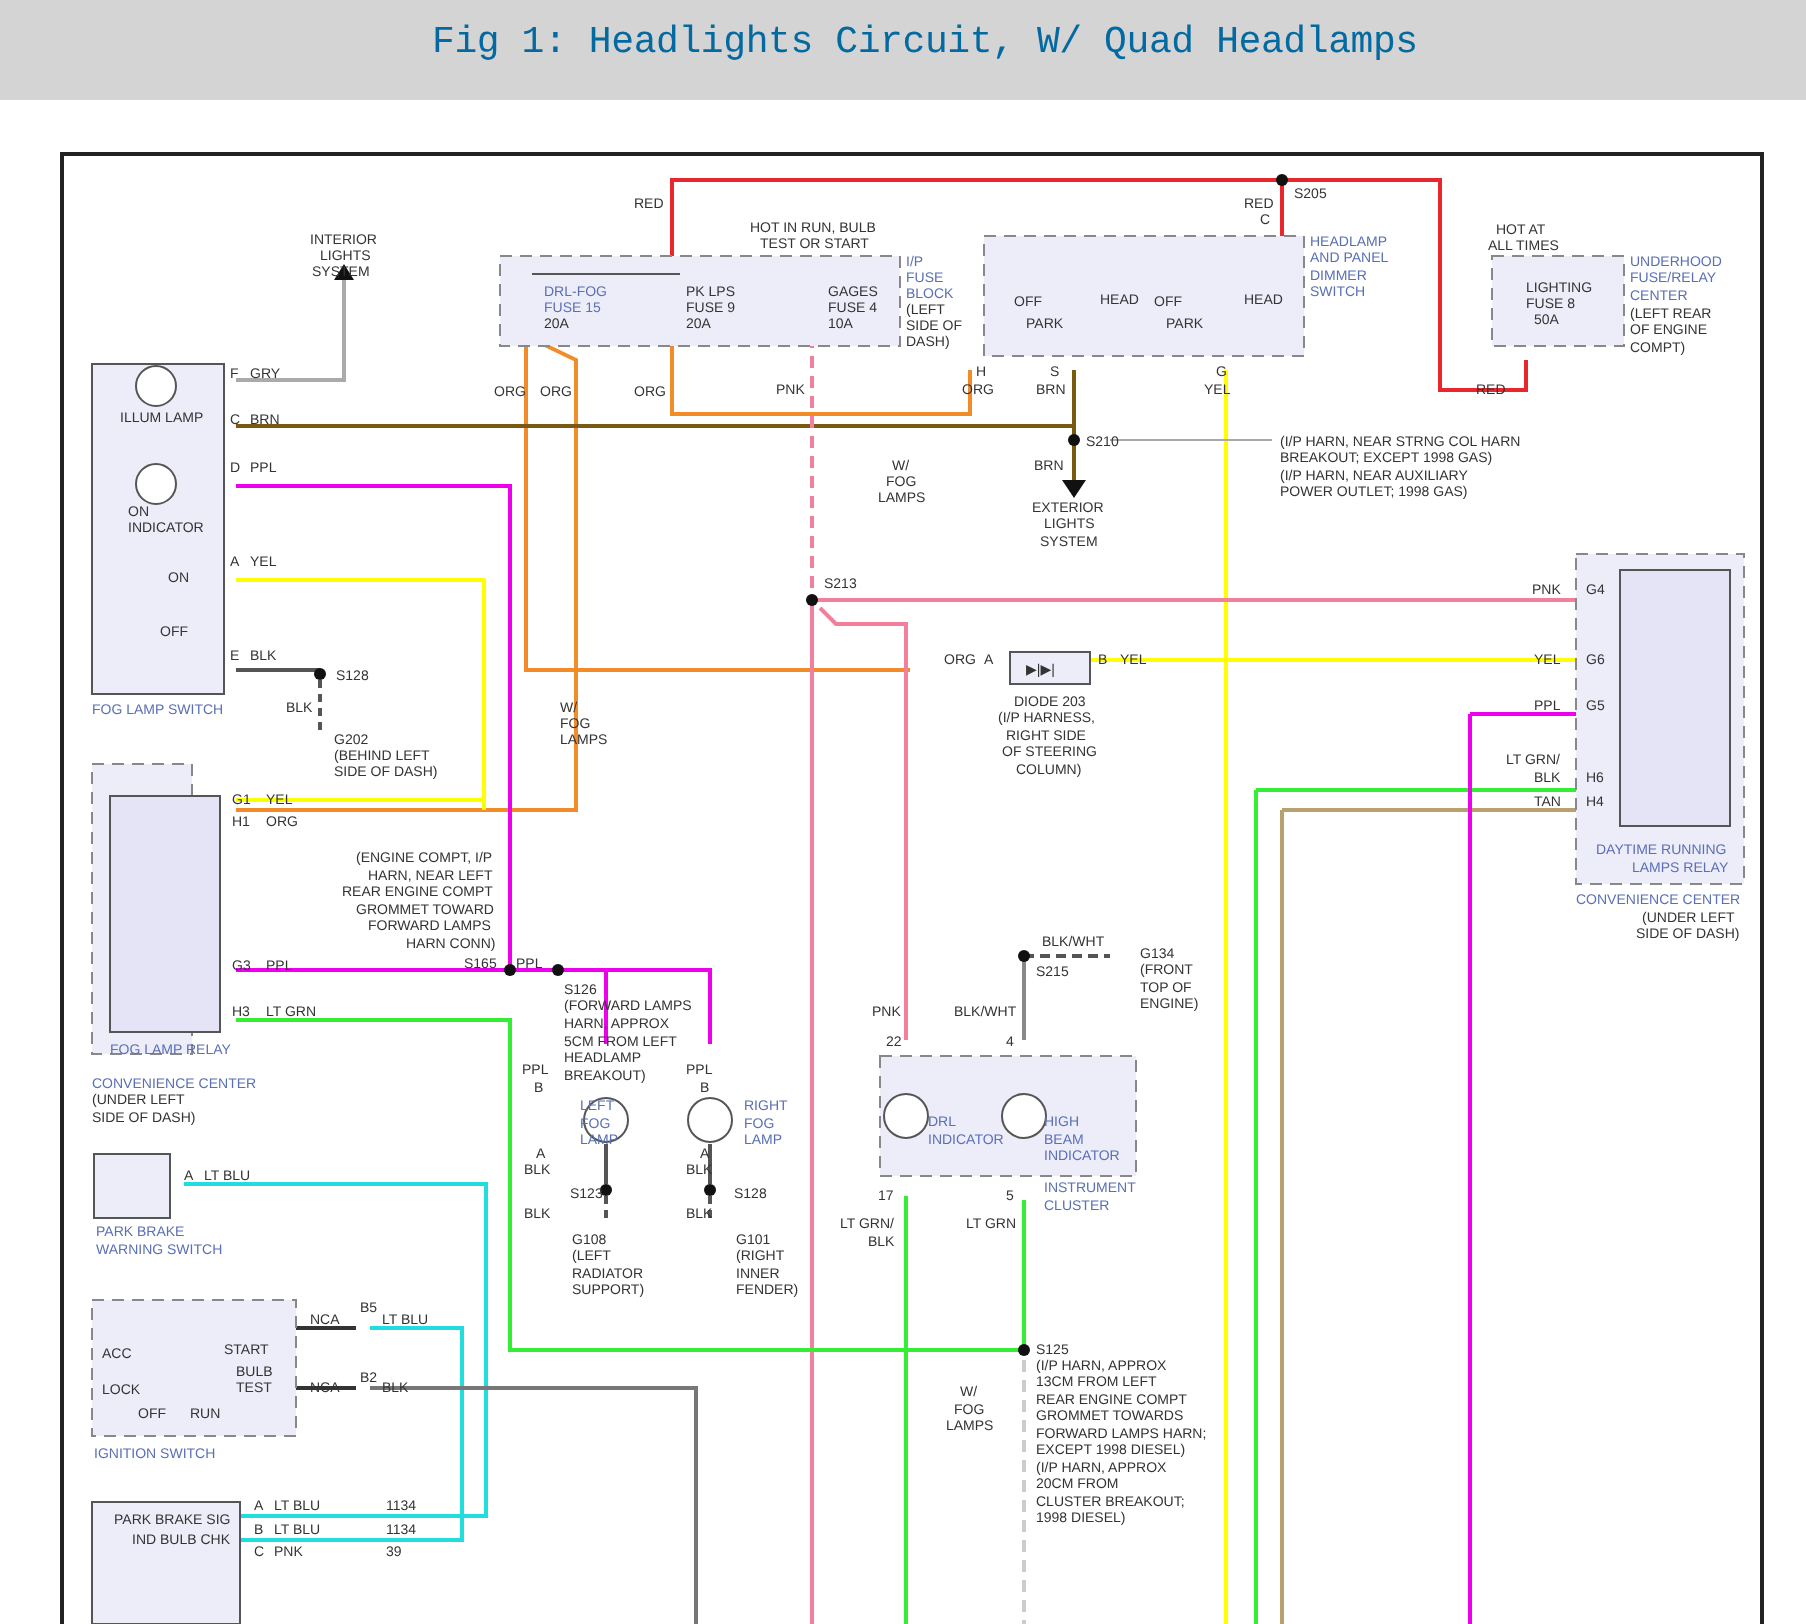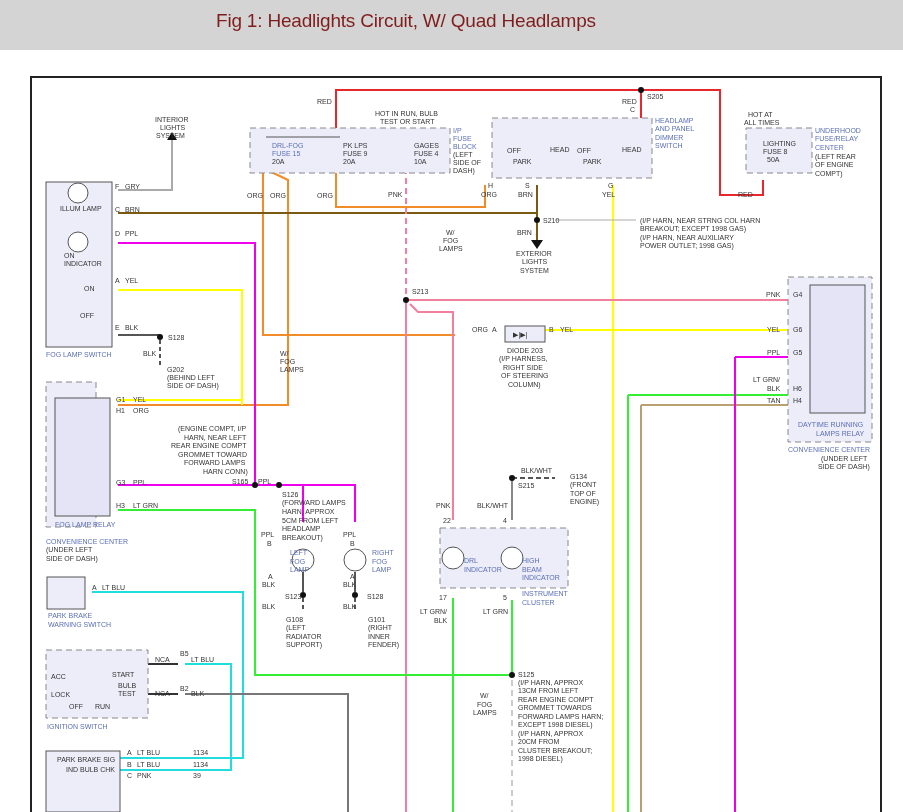--- a/index.html
+++ b/index.html
@@ -1,18 +1,18 @@
 <!DOCTYPE html>
 <html><head>
 <meta charset="utf-8">
 <style>
   html, body { margin: 0; padding: 0; background: #ffffff; }
   body { width: 903px; height: 812px; position: relative; overflow: hidden; font-family: "Liberation Sans", sans-serif; }
   .header { position: absolute; left: 0; top: 0; width: 903px; height: 50px; background: #d4d4d4; }
-  .header .title { position: absolute; left: 216px; top: 10px; font-size: 19px; color: #7f1d1d; font-family: Liberation Sans, sans-serif; letter-spacing: -0.2px; }
+  .header .title { position: absolute; left: 216px; top: 10px; font-size: 19px; color: #0369a1; font-family: Liberation Mono, monospace; letter-spacing: -0.2px; }
   svg#diagram { position: absolute; left: 0; top: 0; }
   svg text { font-family: "Liberation Sans", sans-serif; font-size: 7px; fill: #333; }
   svg text.blue { fill: #5a6fb5; }
 </style>
 </head>
 <body>
 
 <div class="header">
   <div class="title">Fig 1: Headlights Circuit, W/ Quad Headlamps</div>
 </div>

